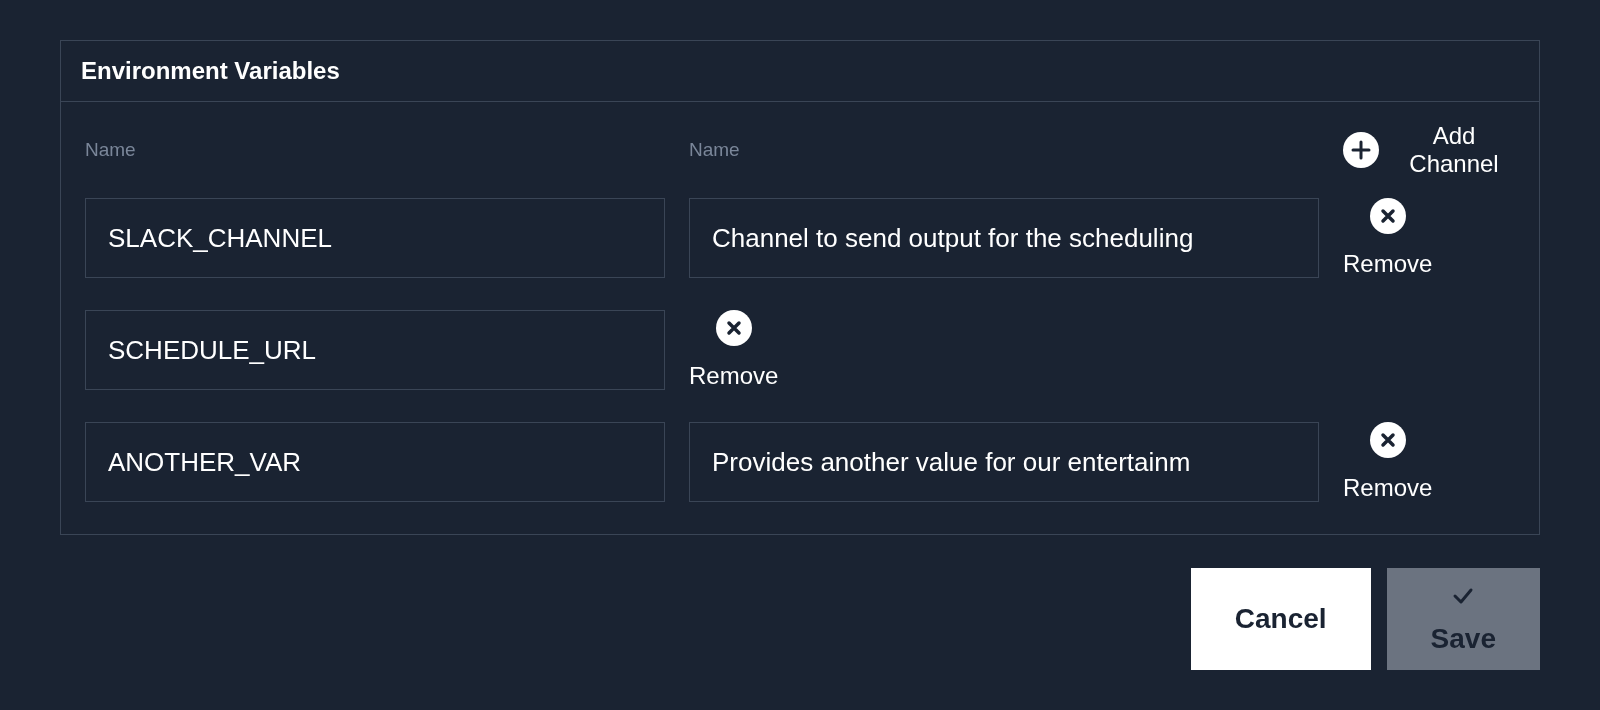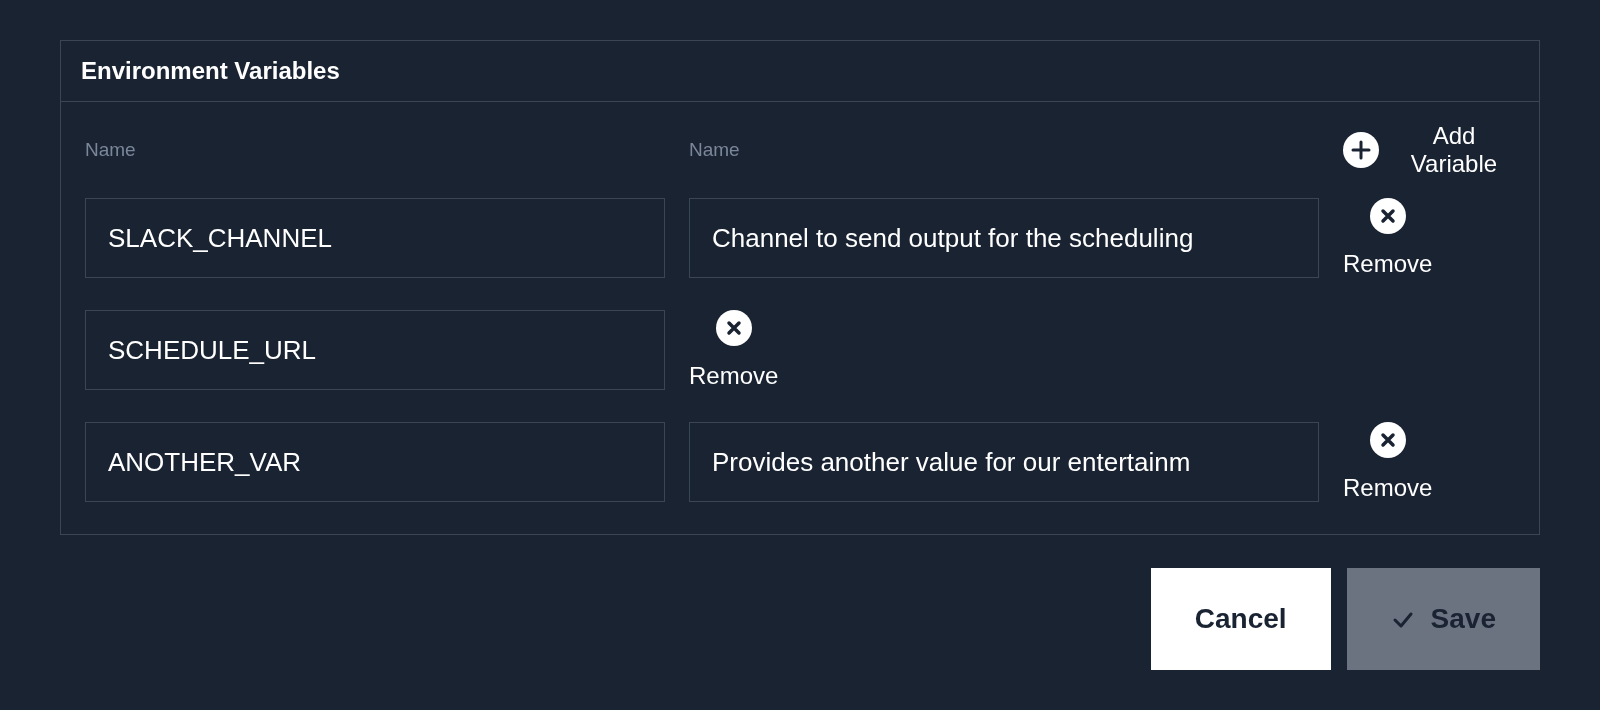--- a/index.html
+++ b/index.html
@@ -135,20 +135,21 @@
       justify-content: center;
       gap: 16px;
     }
     .btn-cancel {
       background-color: #ffffff;
       color: #1a2332;
     }
     .btn-save {
       background-color: #6b7380;
       color: #1a2332;
+      flex-direction: column;
     }
     .check-icon {
       width: 24px;
       height: 24px;
     }
   </style>
 </head>
 <body>
 
 <div class="panel">
@@ -159,21 +160,21 @@
     <div class="columns-row">
       <div class="col-name col-header">Name</div>
       <div class="col-value col-header">Name</div>
       <div class="col-action">
         <button class="add-variable-btn">
           <span class="icon-circle">
             <svg width="20" height="20" viewBox="0 0 20 20">
               <path d="M10 2 L10 18 M2 10 L18 10" stroke="#1a2332" stroke-width="3" stroke-linecap="round"></path>
             </svg>
           </span>
-          <span>Add Variable</span>
+          <span>Add Channel</span>
         </button>
       </div>
     </div>
 
     <div class="var-row">
       <div class="col-name">
         <input type="text" class="text-input" value="SLACK_CHANNEL" style="">
       </div>
       <div class="col-value">
         <input type="text" class="text-input" value="Channel to send output for the scheduling" style="">

